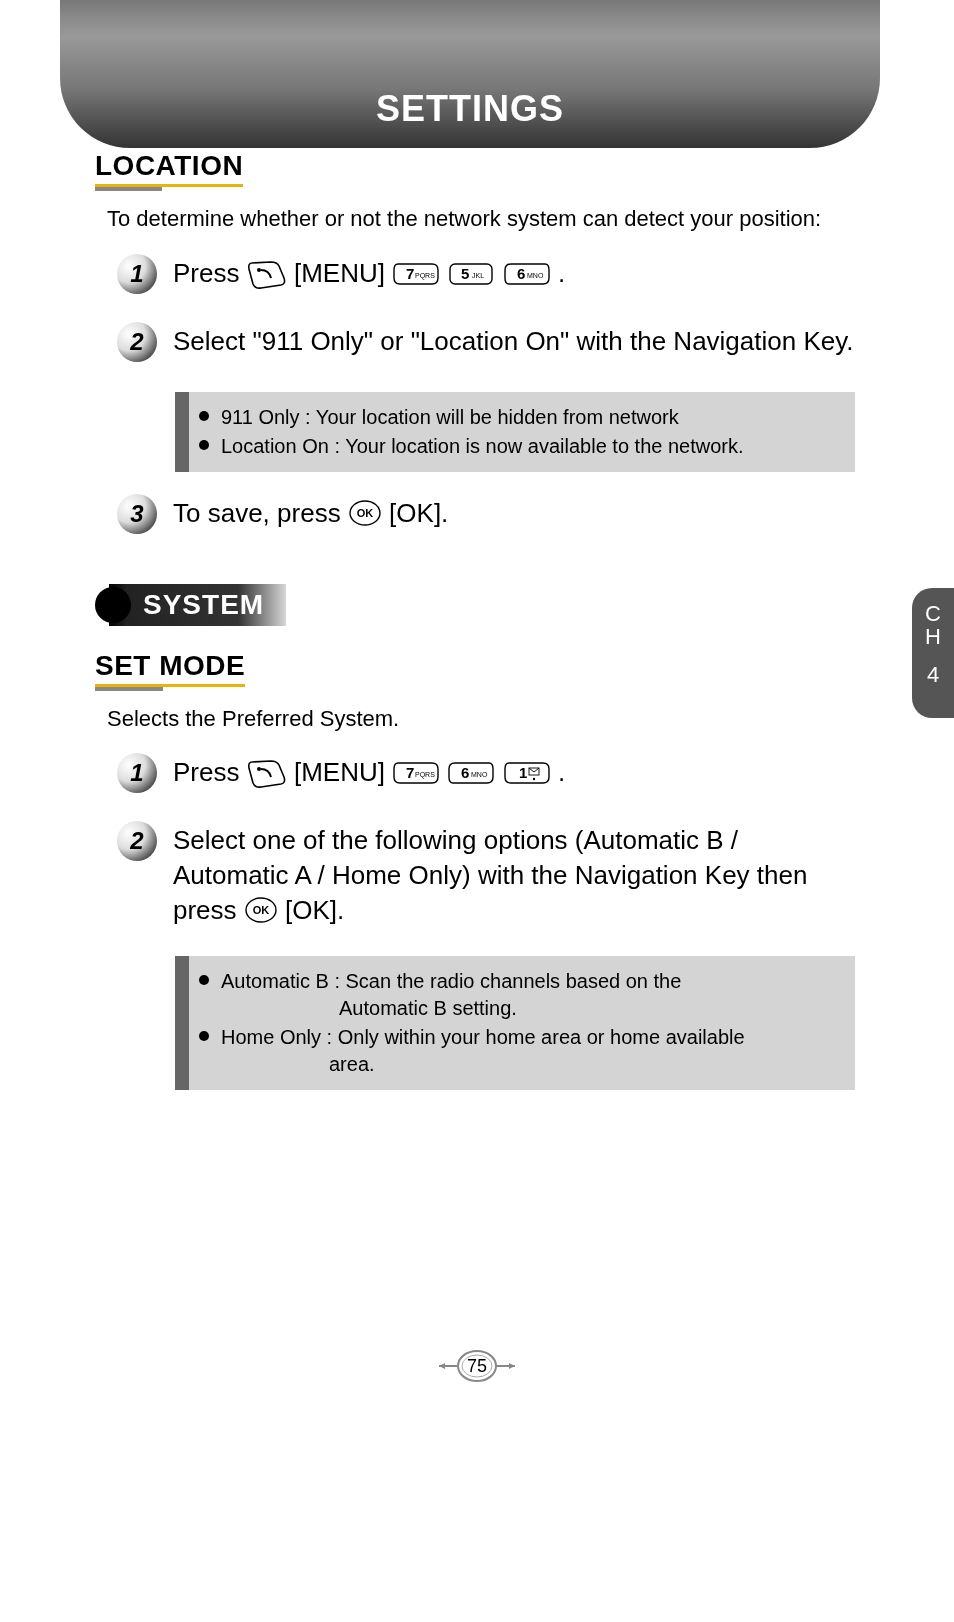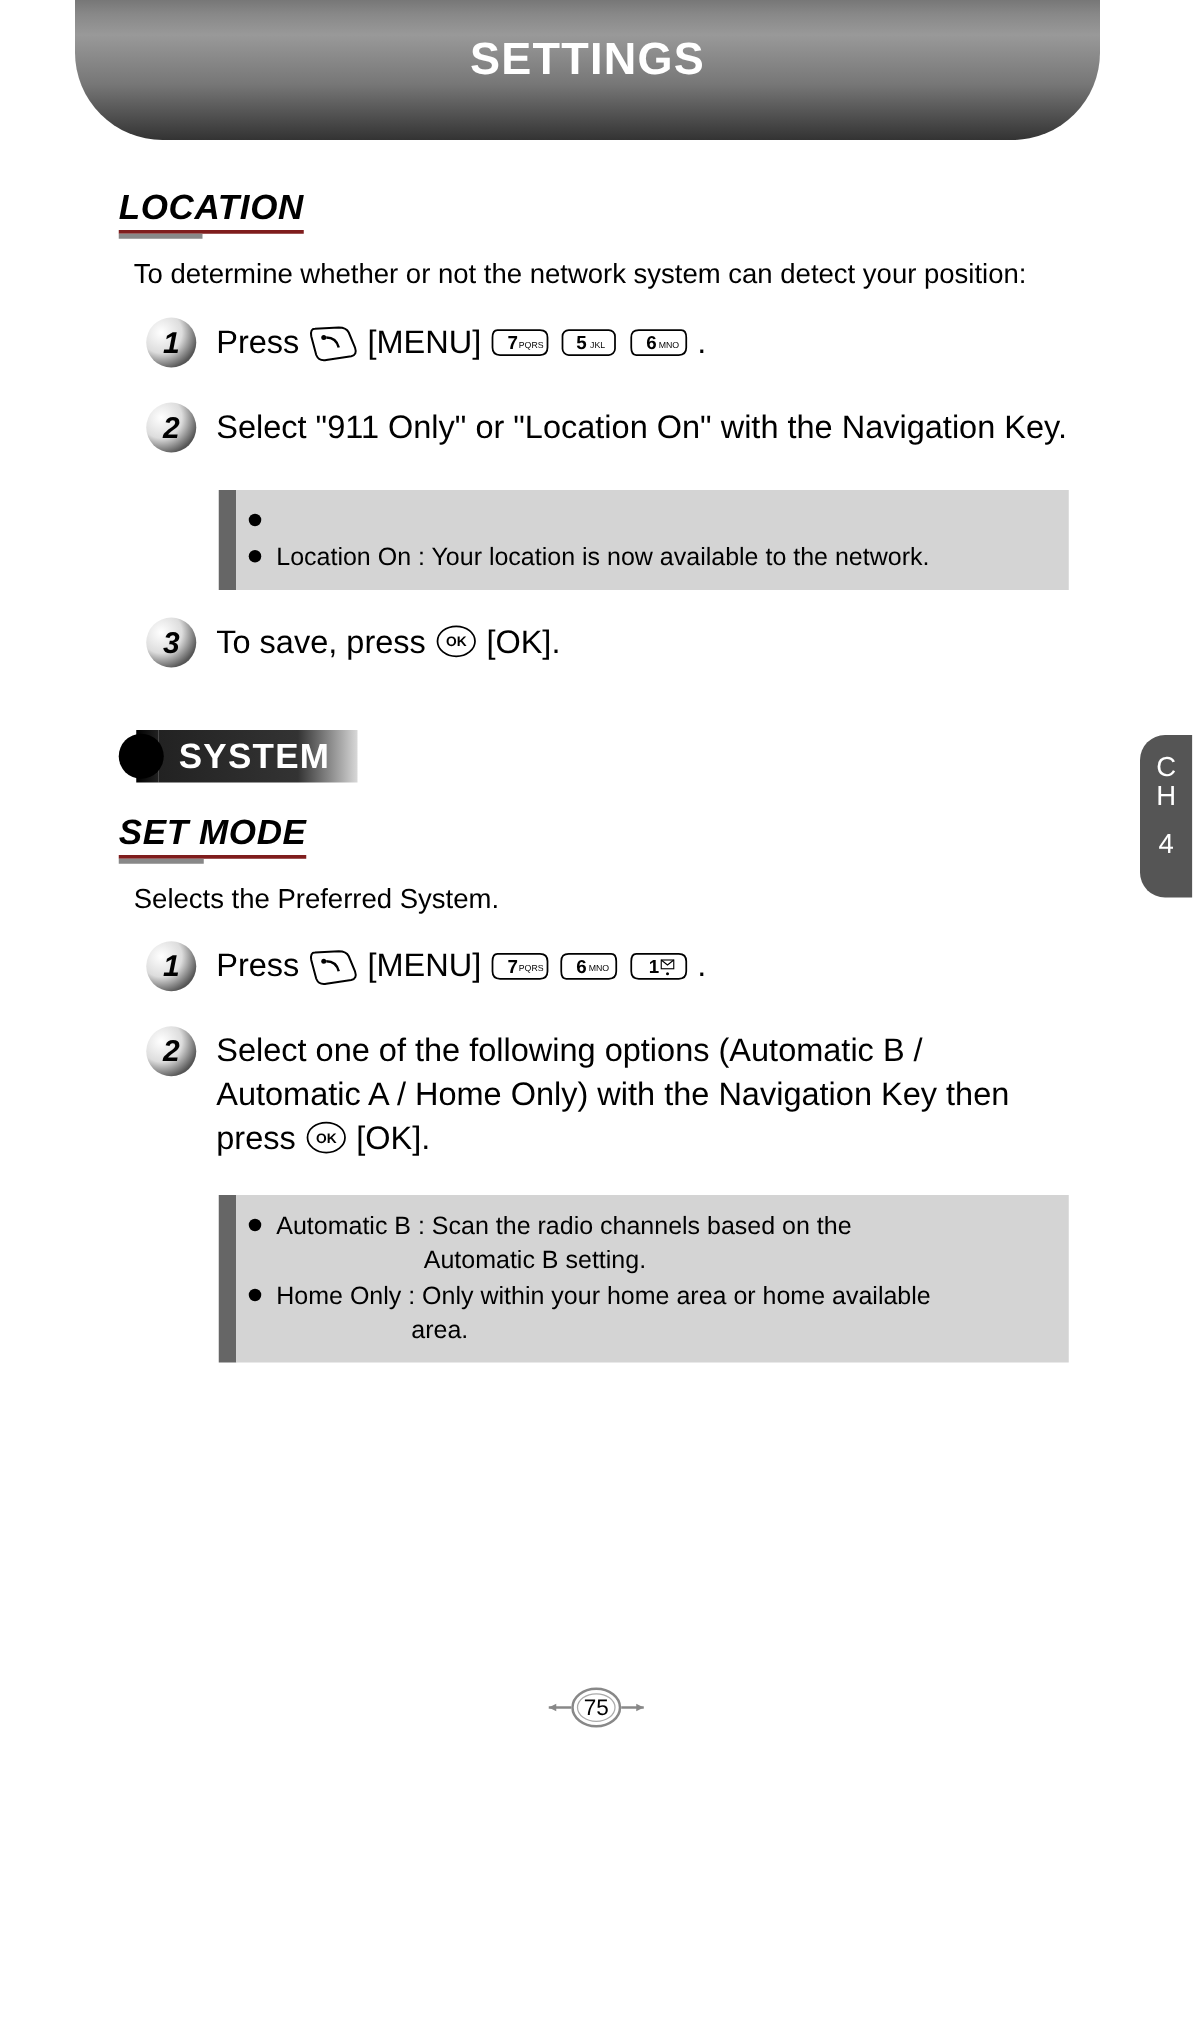--- a/index.html
+++ b/index.html
@@ -1,28 +1,28 @@
 <!DOCTYPE html>
 <html><head>
 <meta charset="utf-8">
 <style>
   * { box-sizing: border-box; }
   html, body { margin: 0; padding: 0; font-family: Arial, Helvetica, sans-serif; font-size: 22px; }
   .page { width: 954px; height: 1622px; position: relative; background: #fff; overflow: hidden; }
   .header-banner {
-    position: absolute; top: 0; left: 60px; width: 820px; height: 112px;
+    position: absolute; top: 0; left: 60px; width: 820px; height: 148px;
     background: linear-gradient(to bottom, #777 0%, #888 10%, #999 25%, #777 60%, #333 100%);
     border-radius: 0 0 70px 70px;
-    display: flex; align-items: center; justify-content: center; padding-bottom: 18px;
+    display: flex; align-items: flex-end; justify-content: center; padding-bottom: 18px;
   }
   .header-banner .title { color: #fff; font-size: 36px; font-weight: bold; letter-spacing: 1px; }
   .content { position: absolute; top: 150px; left: 95px; width: 760px; }
   .section-heading {
     font-weight: bold; font-size: 28px; letter-spacing: 0.5px;
-    border-bottom: 3px solid #7f1d1d; padding-bottom: 2px; display: inline-block; position: relative; font-style: italic;
+    border-bottom: 3px solid #eab308; padding-bottom: 2px; display: inline-block; position: relative;
   }
   .section-heading::after {
     content: ""; position: absolute; left: 0; bottom: -7px; width: 45%; height: 4px; background: #888;
   }
   .intro { font-size: 22px; margin: 18px 0 22px 12px; line-height: 1.3; }
   .step { display: flex; align-items: flex-start; margin: 22px 0 28px 20px; }
   .step-num-wrap { flex: 0 0 auto; width: 44px; height: 44px; position: relative; margin-right: 14px; margin-top: -4px; }
   .step-num-wrap svg { display: block; }
   .step-text { font-size: 26px; line-height: 1.35; flex: 1; }
   .softkey svg { display: inline-block; vertical-align: -8px; }
@@ -148,21 +148,21 @@
         <span class="step-text">Select "911 Only" or "Location On" with the Navigation Key.</span>
       </div>
 
       
       <div class="notebox">
         <div class="notebar"></div>
         <div class="notebody">
           <div class="row">
               <span class="dot"></span>
             <span class="txt">
-              <br>
+              <span>911 Only : Your location will be hidden from network</span><br>
             </span>
           </div>
           <div class="row">
               <span class="dot"></span>
             <span class="txt">Location On : Your location is now available to the network.</span>
           </div>
         </div>
       </div>
 
       

